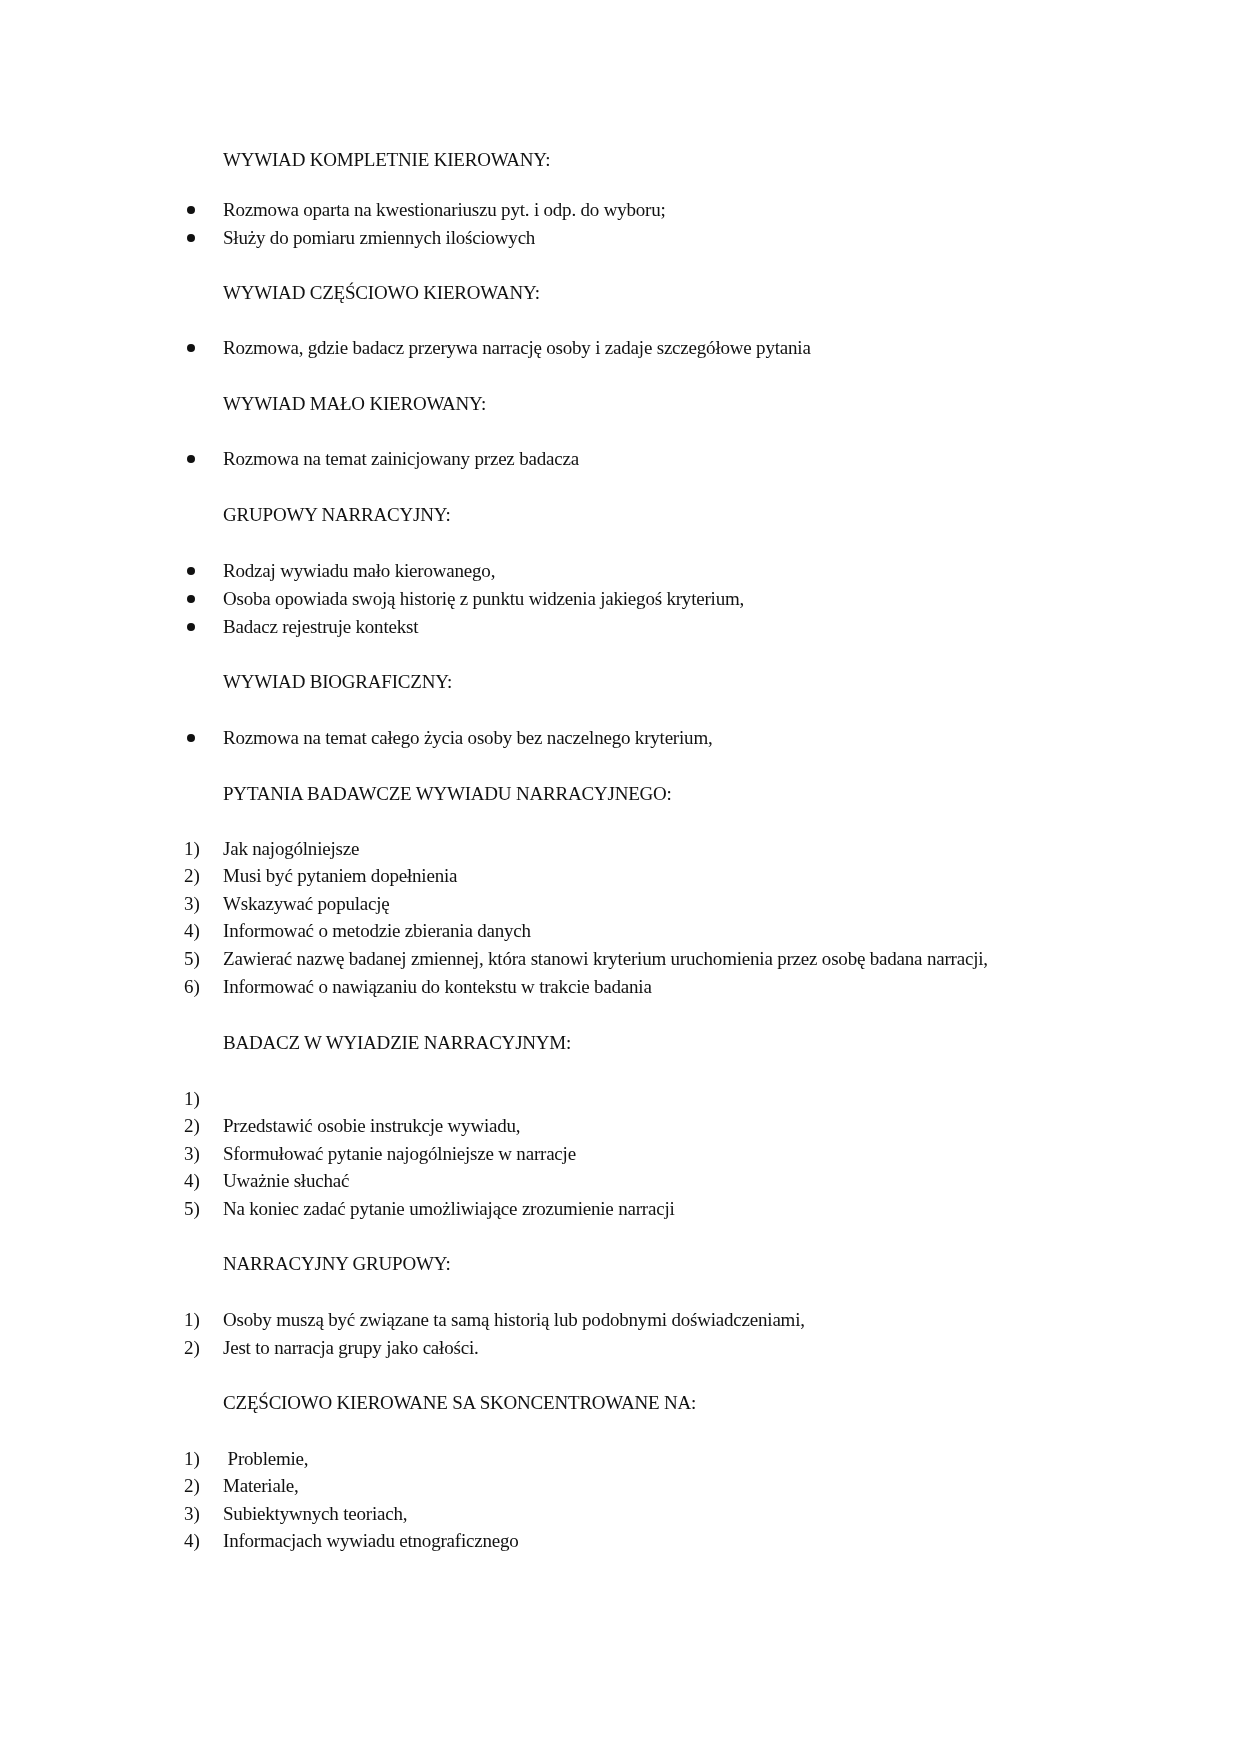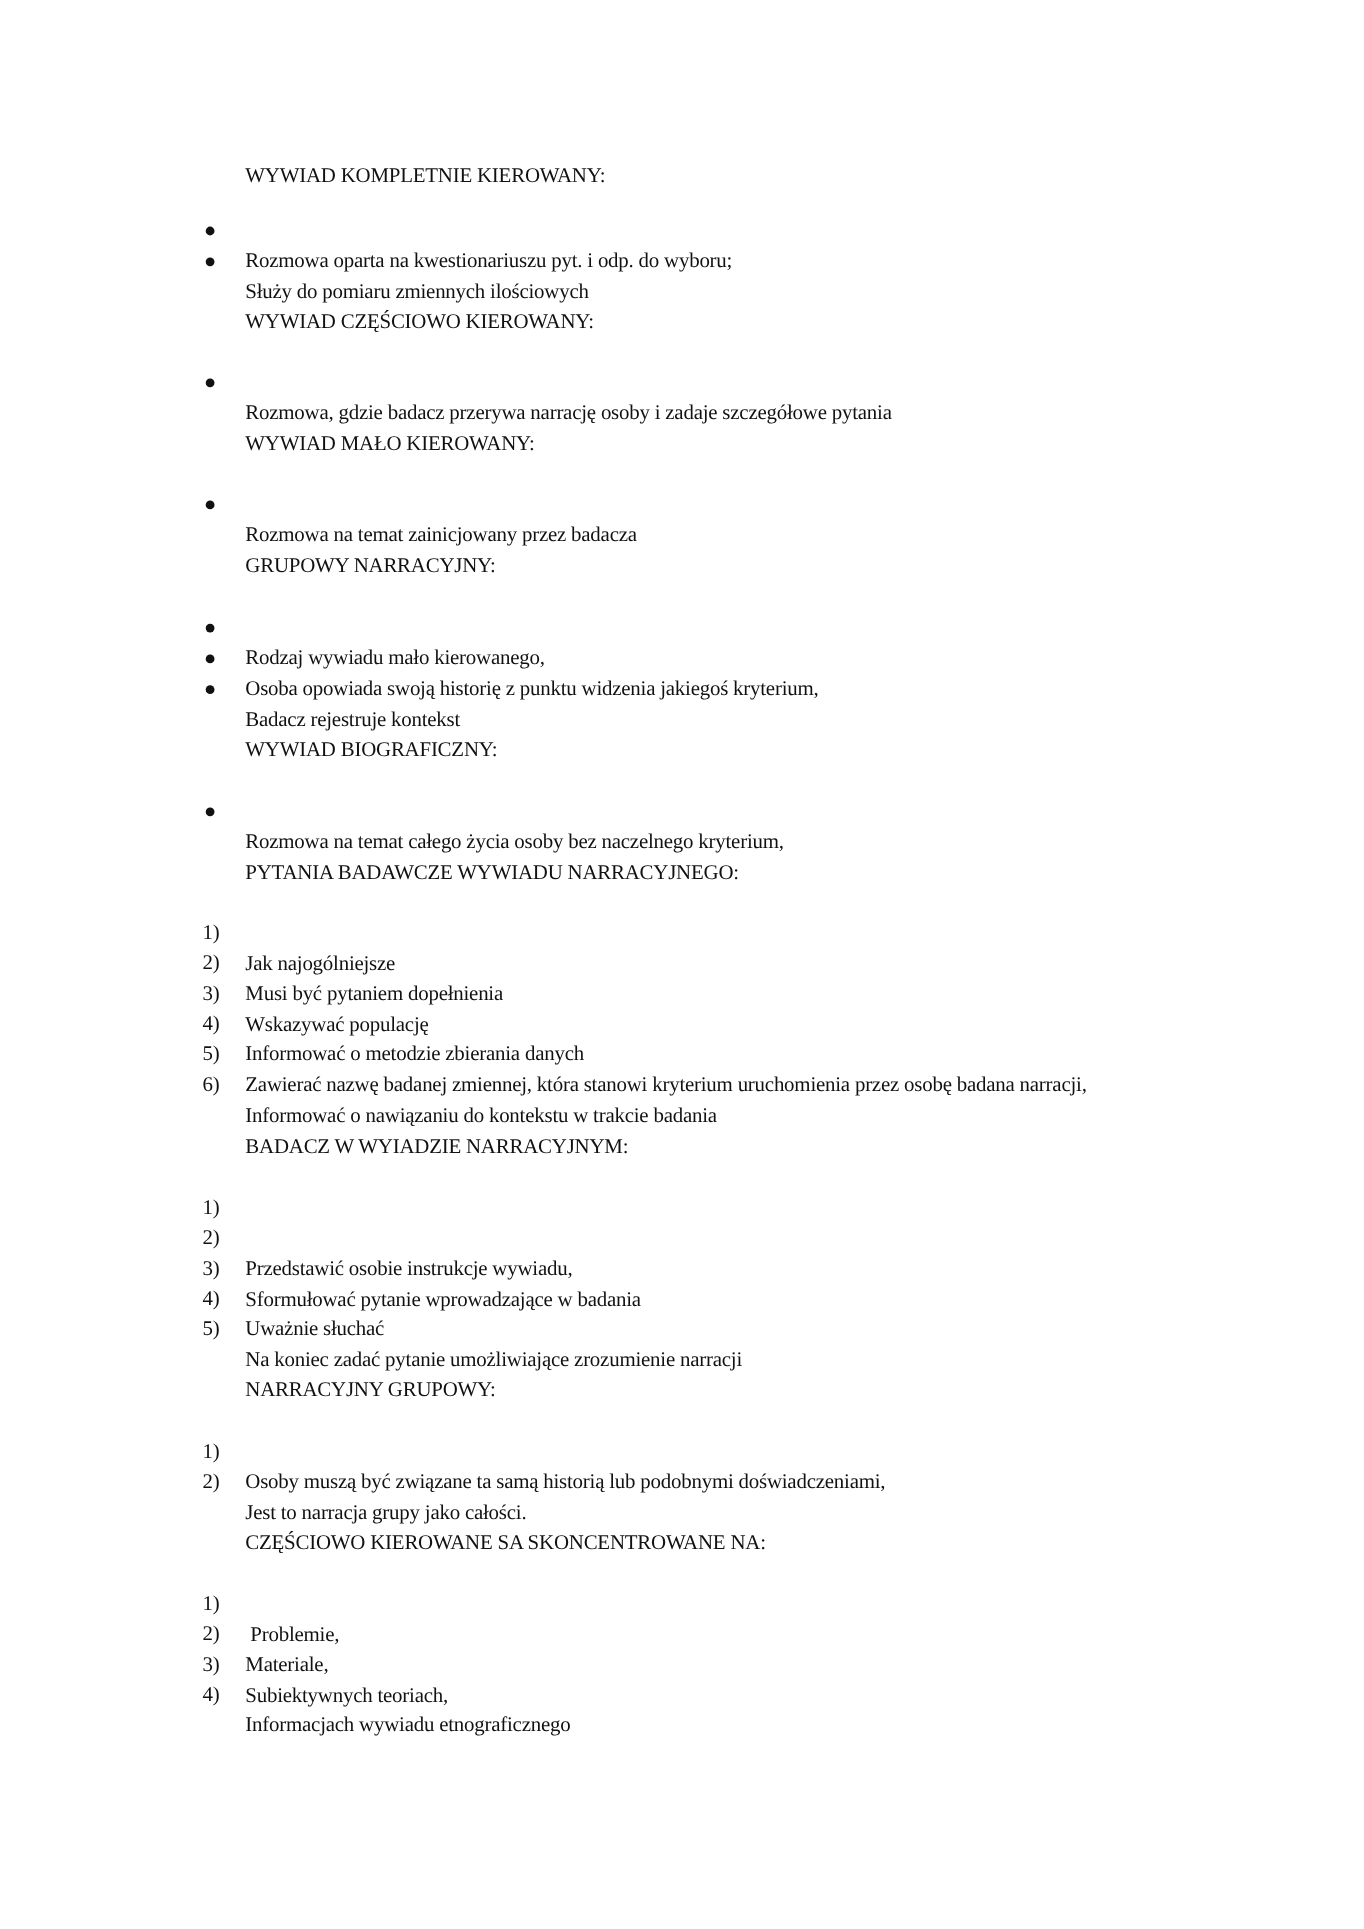--- a/index.html
+++ b/index.html
@@ -28,21 +28,20 @@
       font-size: 19px;
       line-height: 24px;
       white-space: nowrap;
       letter-spacing: -0.2px;
     }
     .heading {
       left: 223px;
     }
     .item-text {
       left: 223px;
-      margin-top: 28px;
     }
     .bullet {
       position: absolute;
       left: 187px;
       width: 8px;
       height: 8px;
       border-radius: 50%;
       background: #111111;
     }
     .num {
@@ -96,21 +95,21 @@
   <div class="num" style="top:947px">5)</div>
   <div class="line item-text" style="top:947px">Zawierać nazwę badanej zmiennej, która stanowi kryterium uruchomienia przez osobę badana narracji,</div>
   <div class="num" style="top:975px">6)</div>
   <div class="line item-text" style="top:975px">Informować o nawiązaniu do kontekstu w trakcie badania</div>
 
   <div class="line heading" style="top:1031px">BADACZ W WYIADZIE NARRACYJNYM:</div>
   <div class="num" style="top:1087px">1)</div>
   <div class="num" style="top:1114px">2)</div>
   <div class="line item-text" style="top:1114px">Przedstawić osobie instrukcje wywiadu,</div>
   <div class="num" style="top:1142px">3)</div>
-  <div class="line item-text" style="top:1142px">Sformułować pytanie wprowadzające w badania</div>
+  <div class="line item-text" style="top:1142px">Sformułować pytanie najogólniejsze w narracje</div>
   <div class="num" style="top:1169px">4)</div>
   <div class="line item-text" style="top:1169px">Uważnie słuchać</div>
   <div class="num" style="top:1197px">5)</div>
   <div class="line item-text" style="top:1197px">Na koniec zadać pytanie umożliwiające zrozumienie narracji</div>
 
   <div class="line heading" style="top:1252px">NARRACYJNY GRUPOWY:</div>
   <div class="num" style="top:1308px">1)</div>
   <div class="line item-text" style="top:1308px">Osoby muszą być związane ta samą historią lub podobnymi doświadczeniami,</div>
   <div class="num" style="top:1336px">2)</div>
   <div class="line item-text" style="top:1336px">Jest to narracja grupy jako całości.</div>

